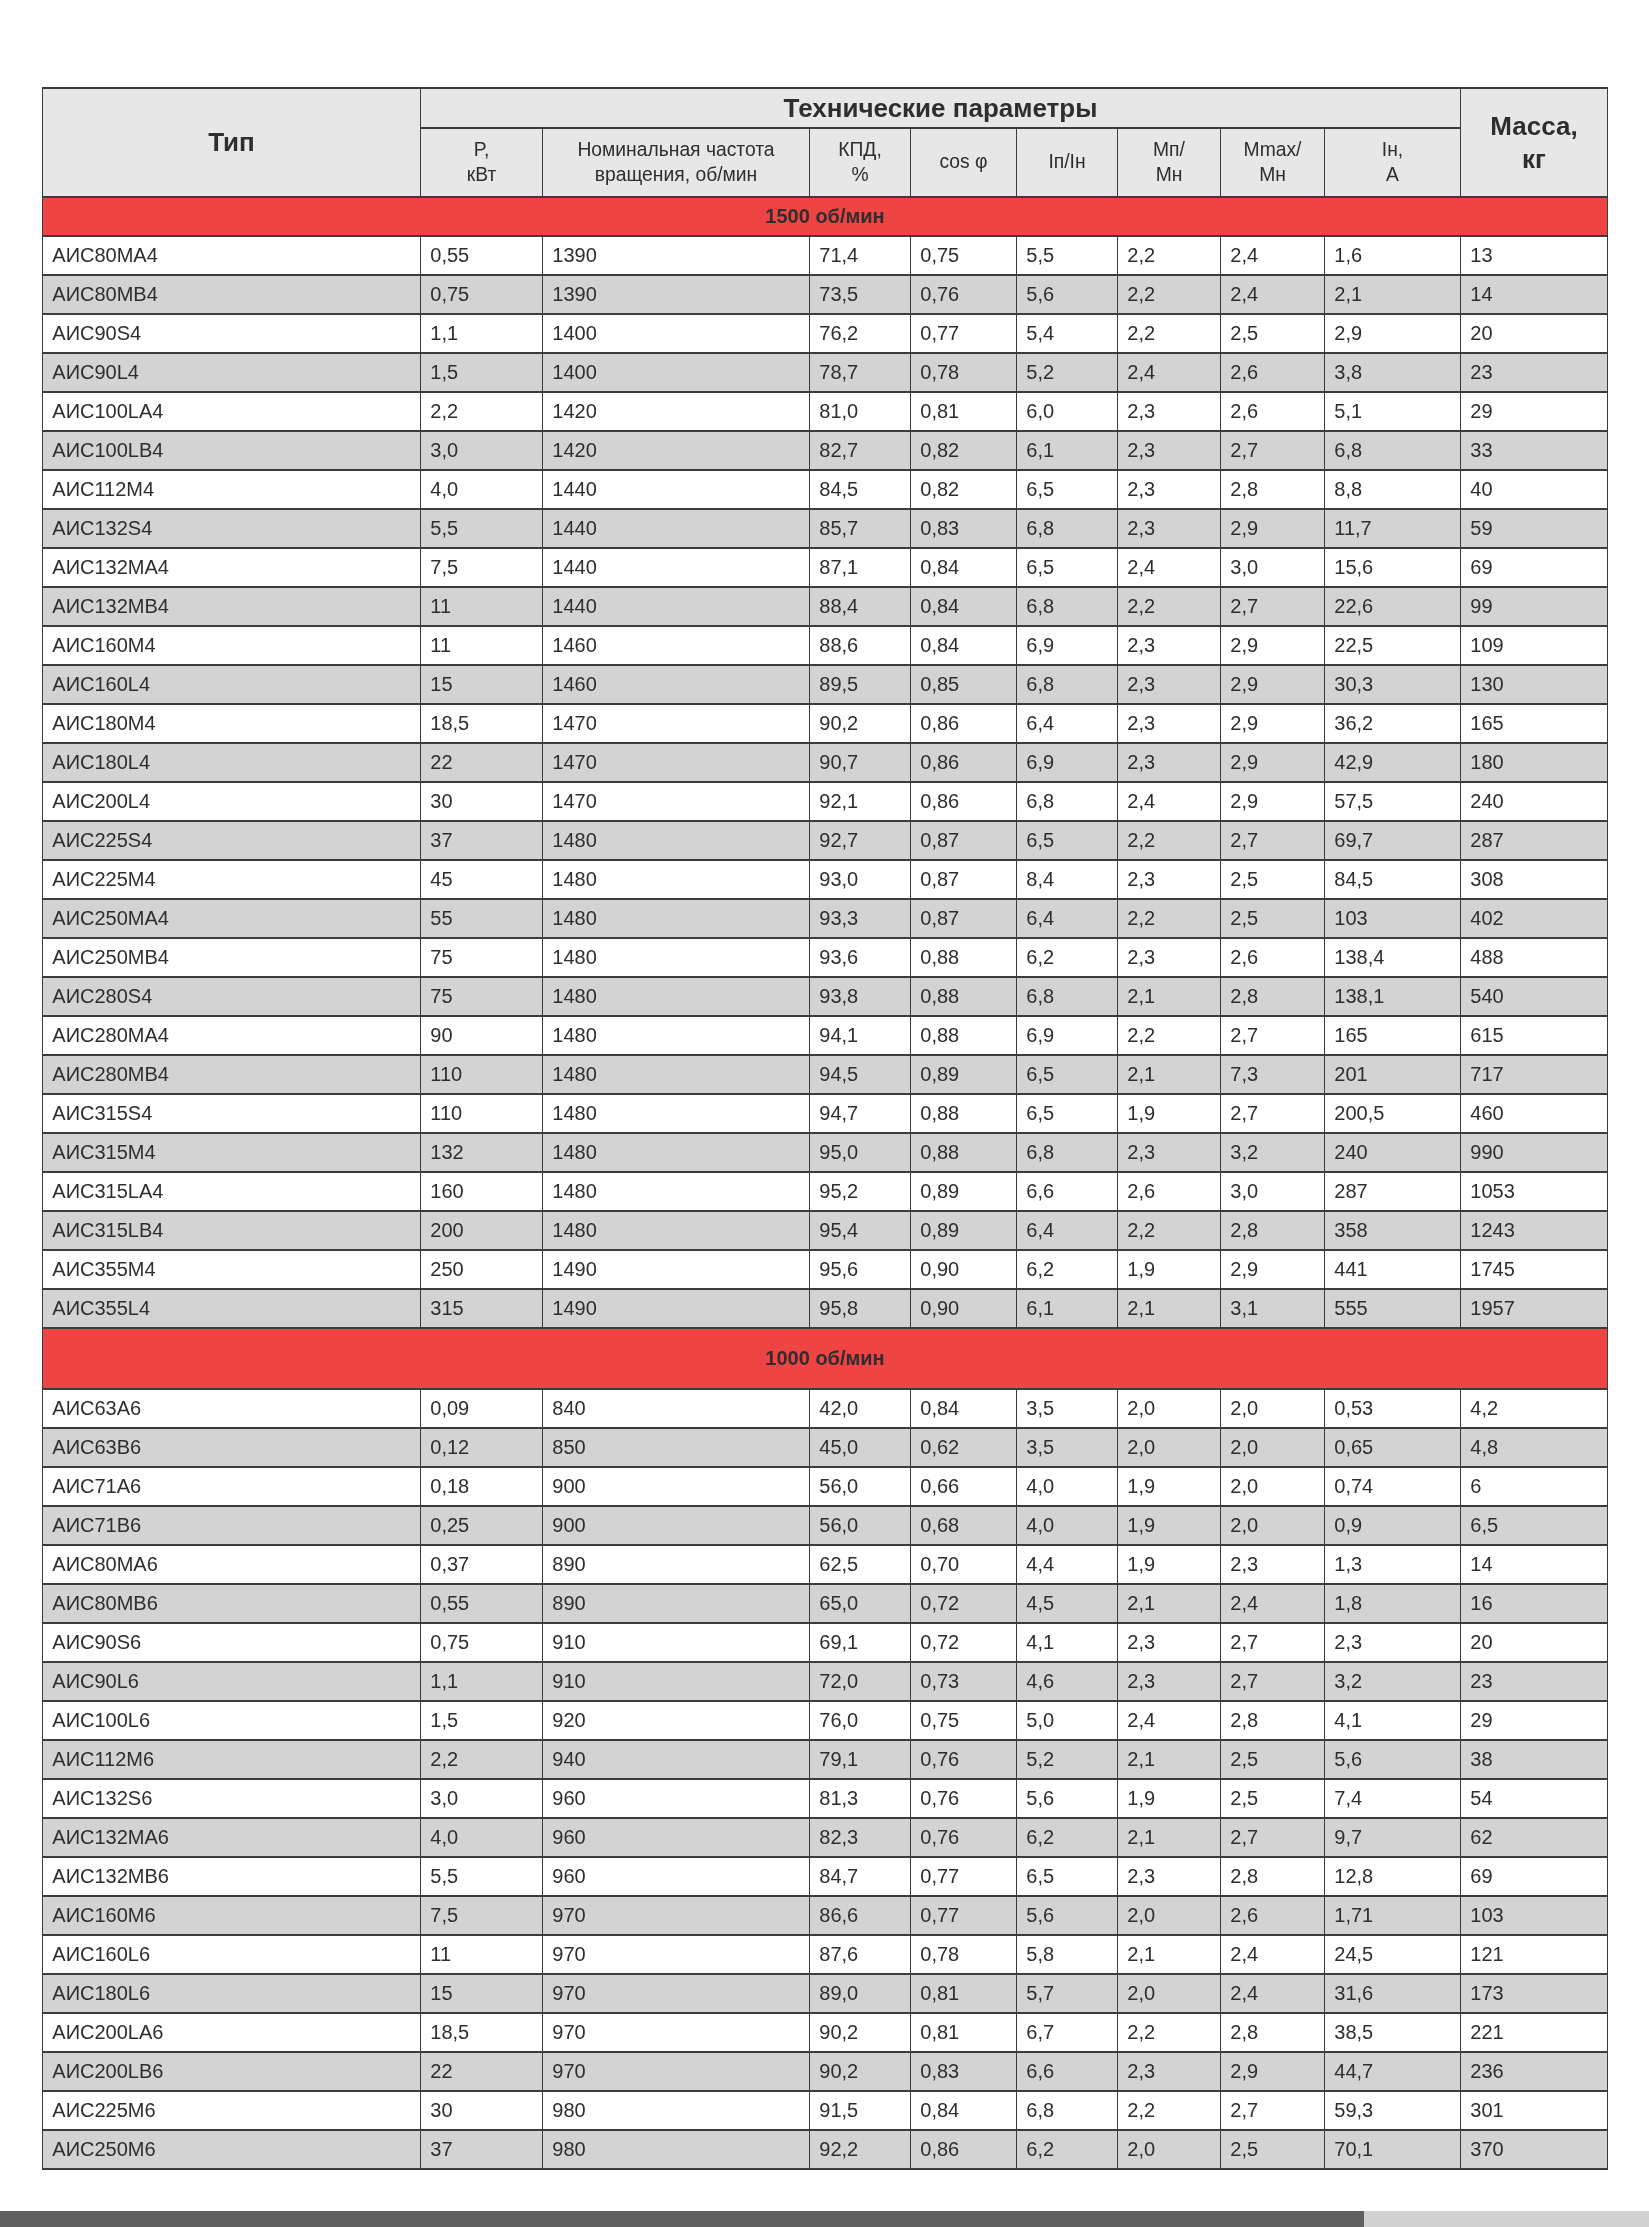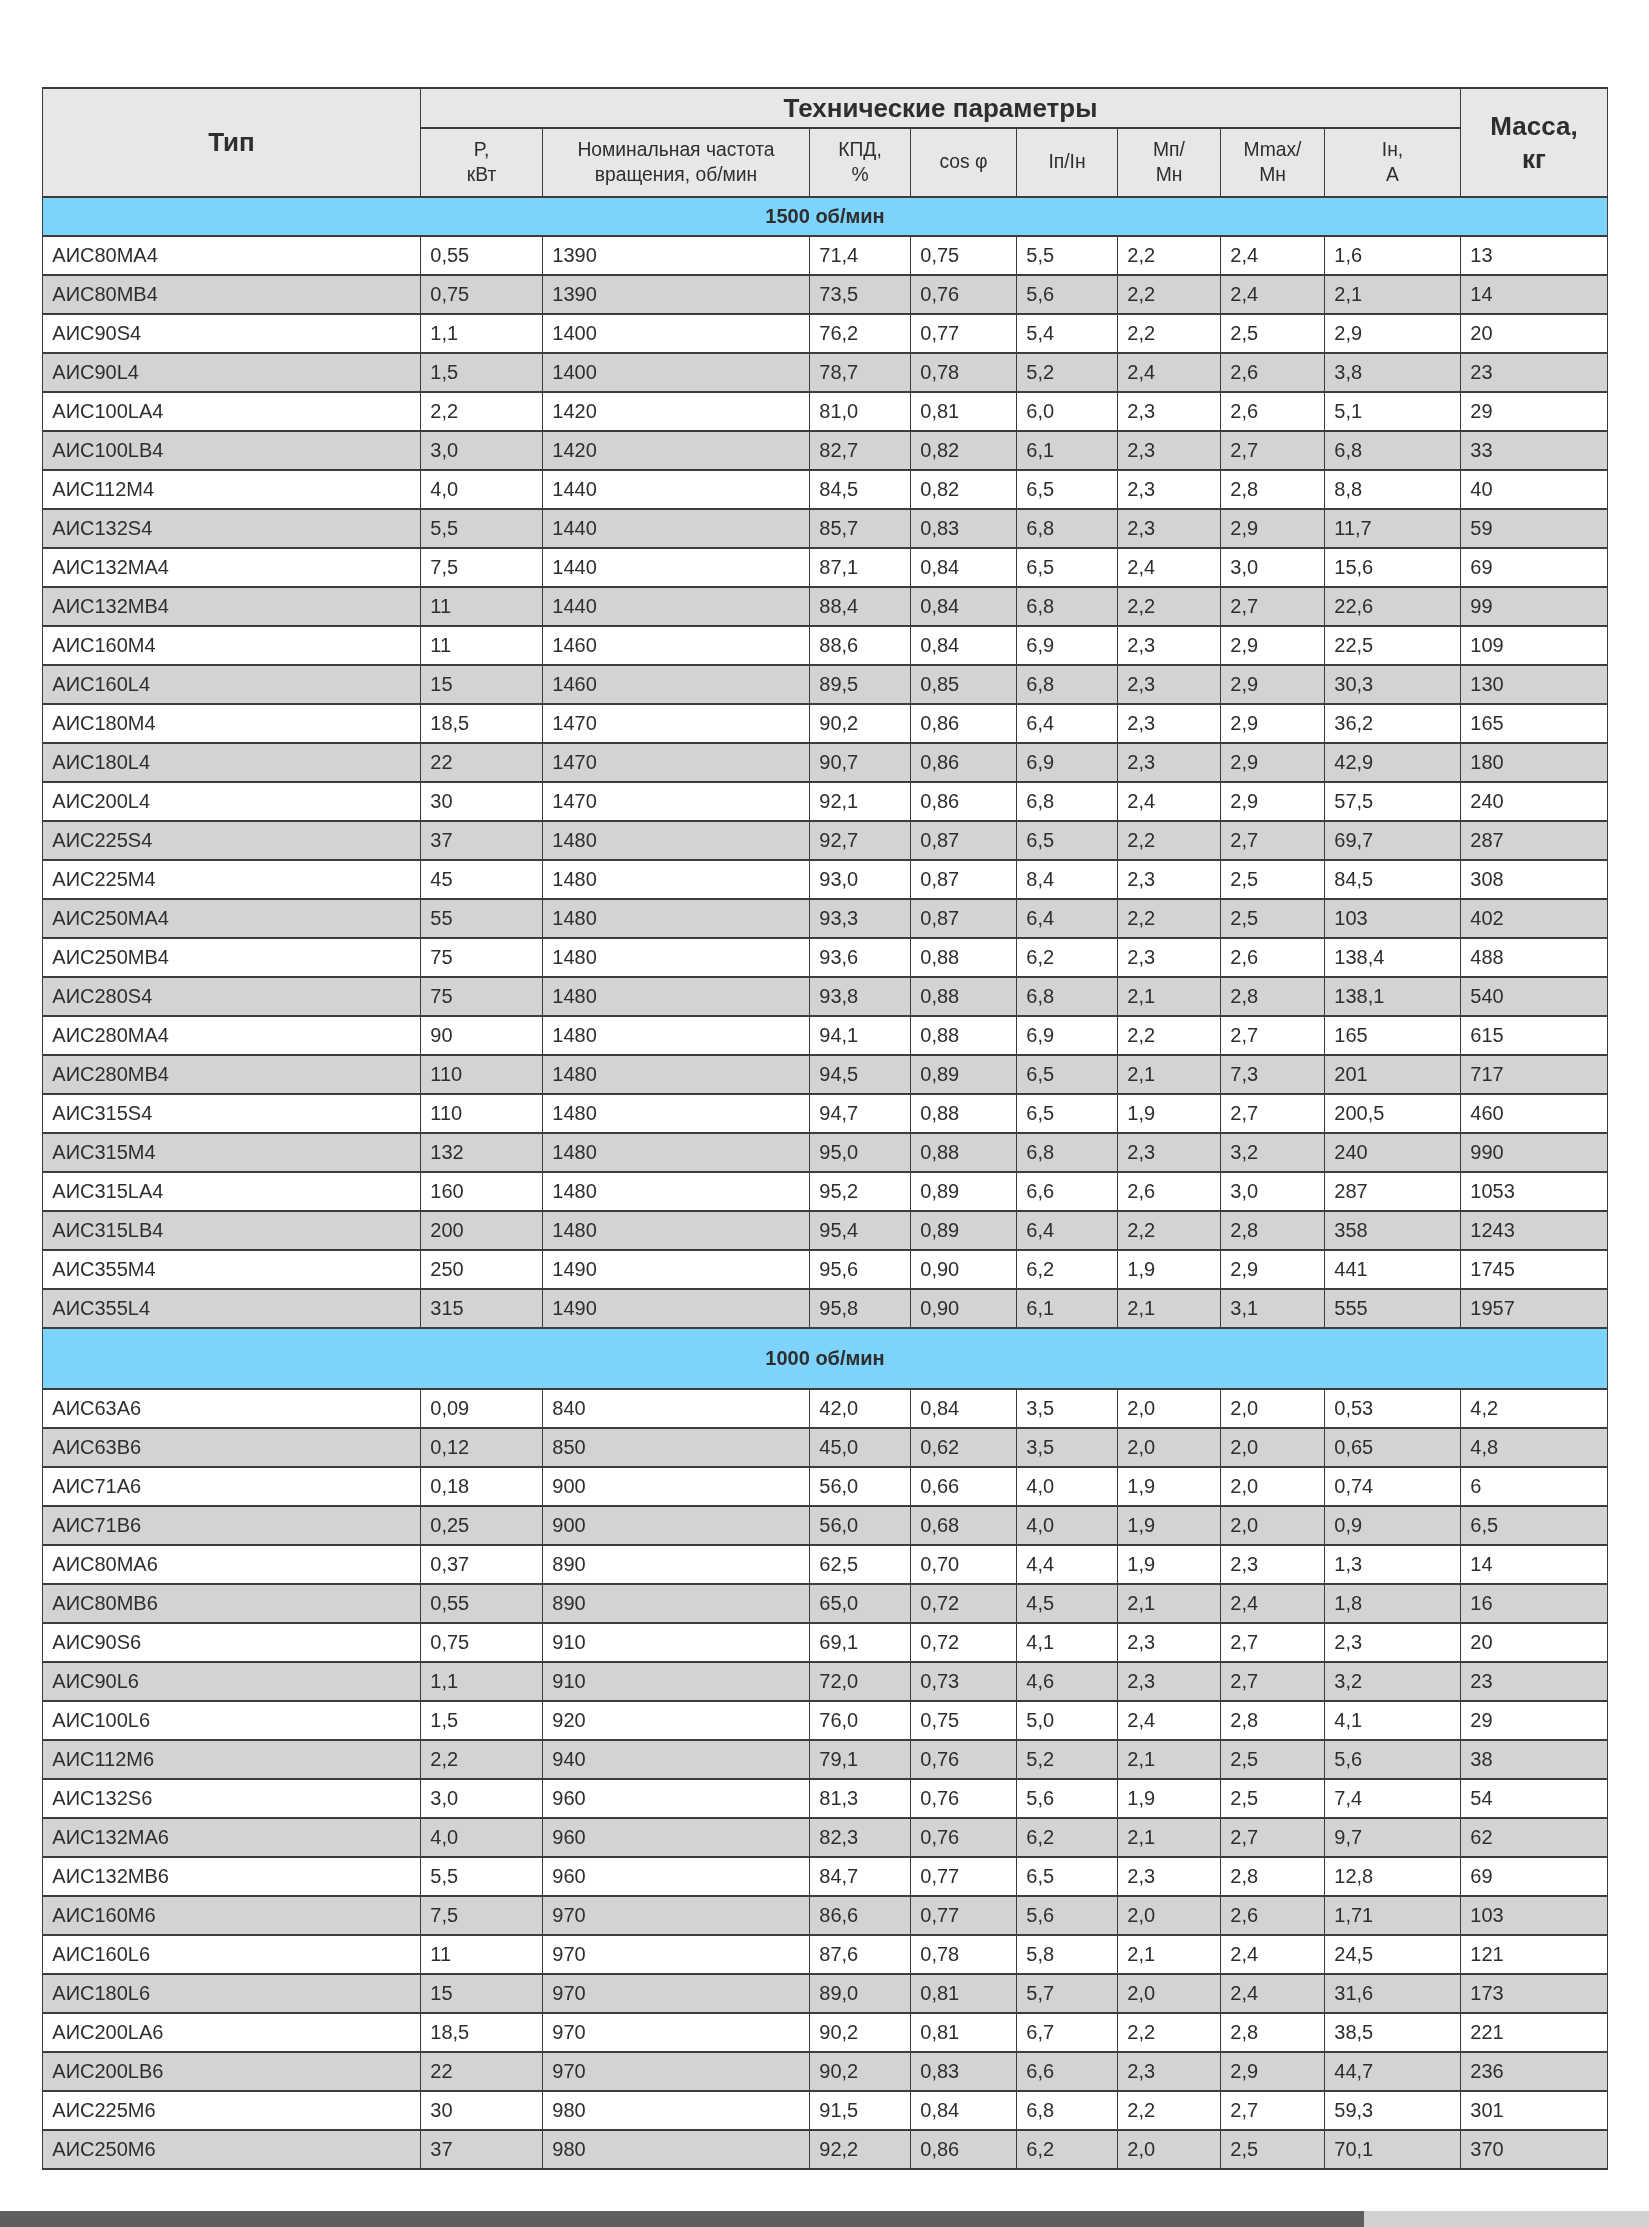--- a/index.html
+++ b/index.html
@@ -52,21 +52,21 @@
   tbody td {
     background: #ffffff;
     font-size: 20px;
     padding: 0 2.7px 0 9.3px;
     vertical-align: middle;
     white-space: nowrap;
   }
   tbody tr.alt td { background: var(--row-alt, #d3d3d3); }
 
   tbody tr.section td {
-    background: #7dd3fc;
+    background: #ef4444;
     text-align: center;
     font-weight: 700;
     font-size: 20px;
     padding: 0;
     border-left-style: hidden;
     border-right-style: hidden;
     border-top-width: 4px;
     border-bottom-width: 4px;
     height: 28px;
   }

